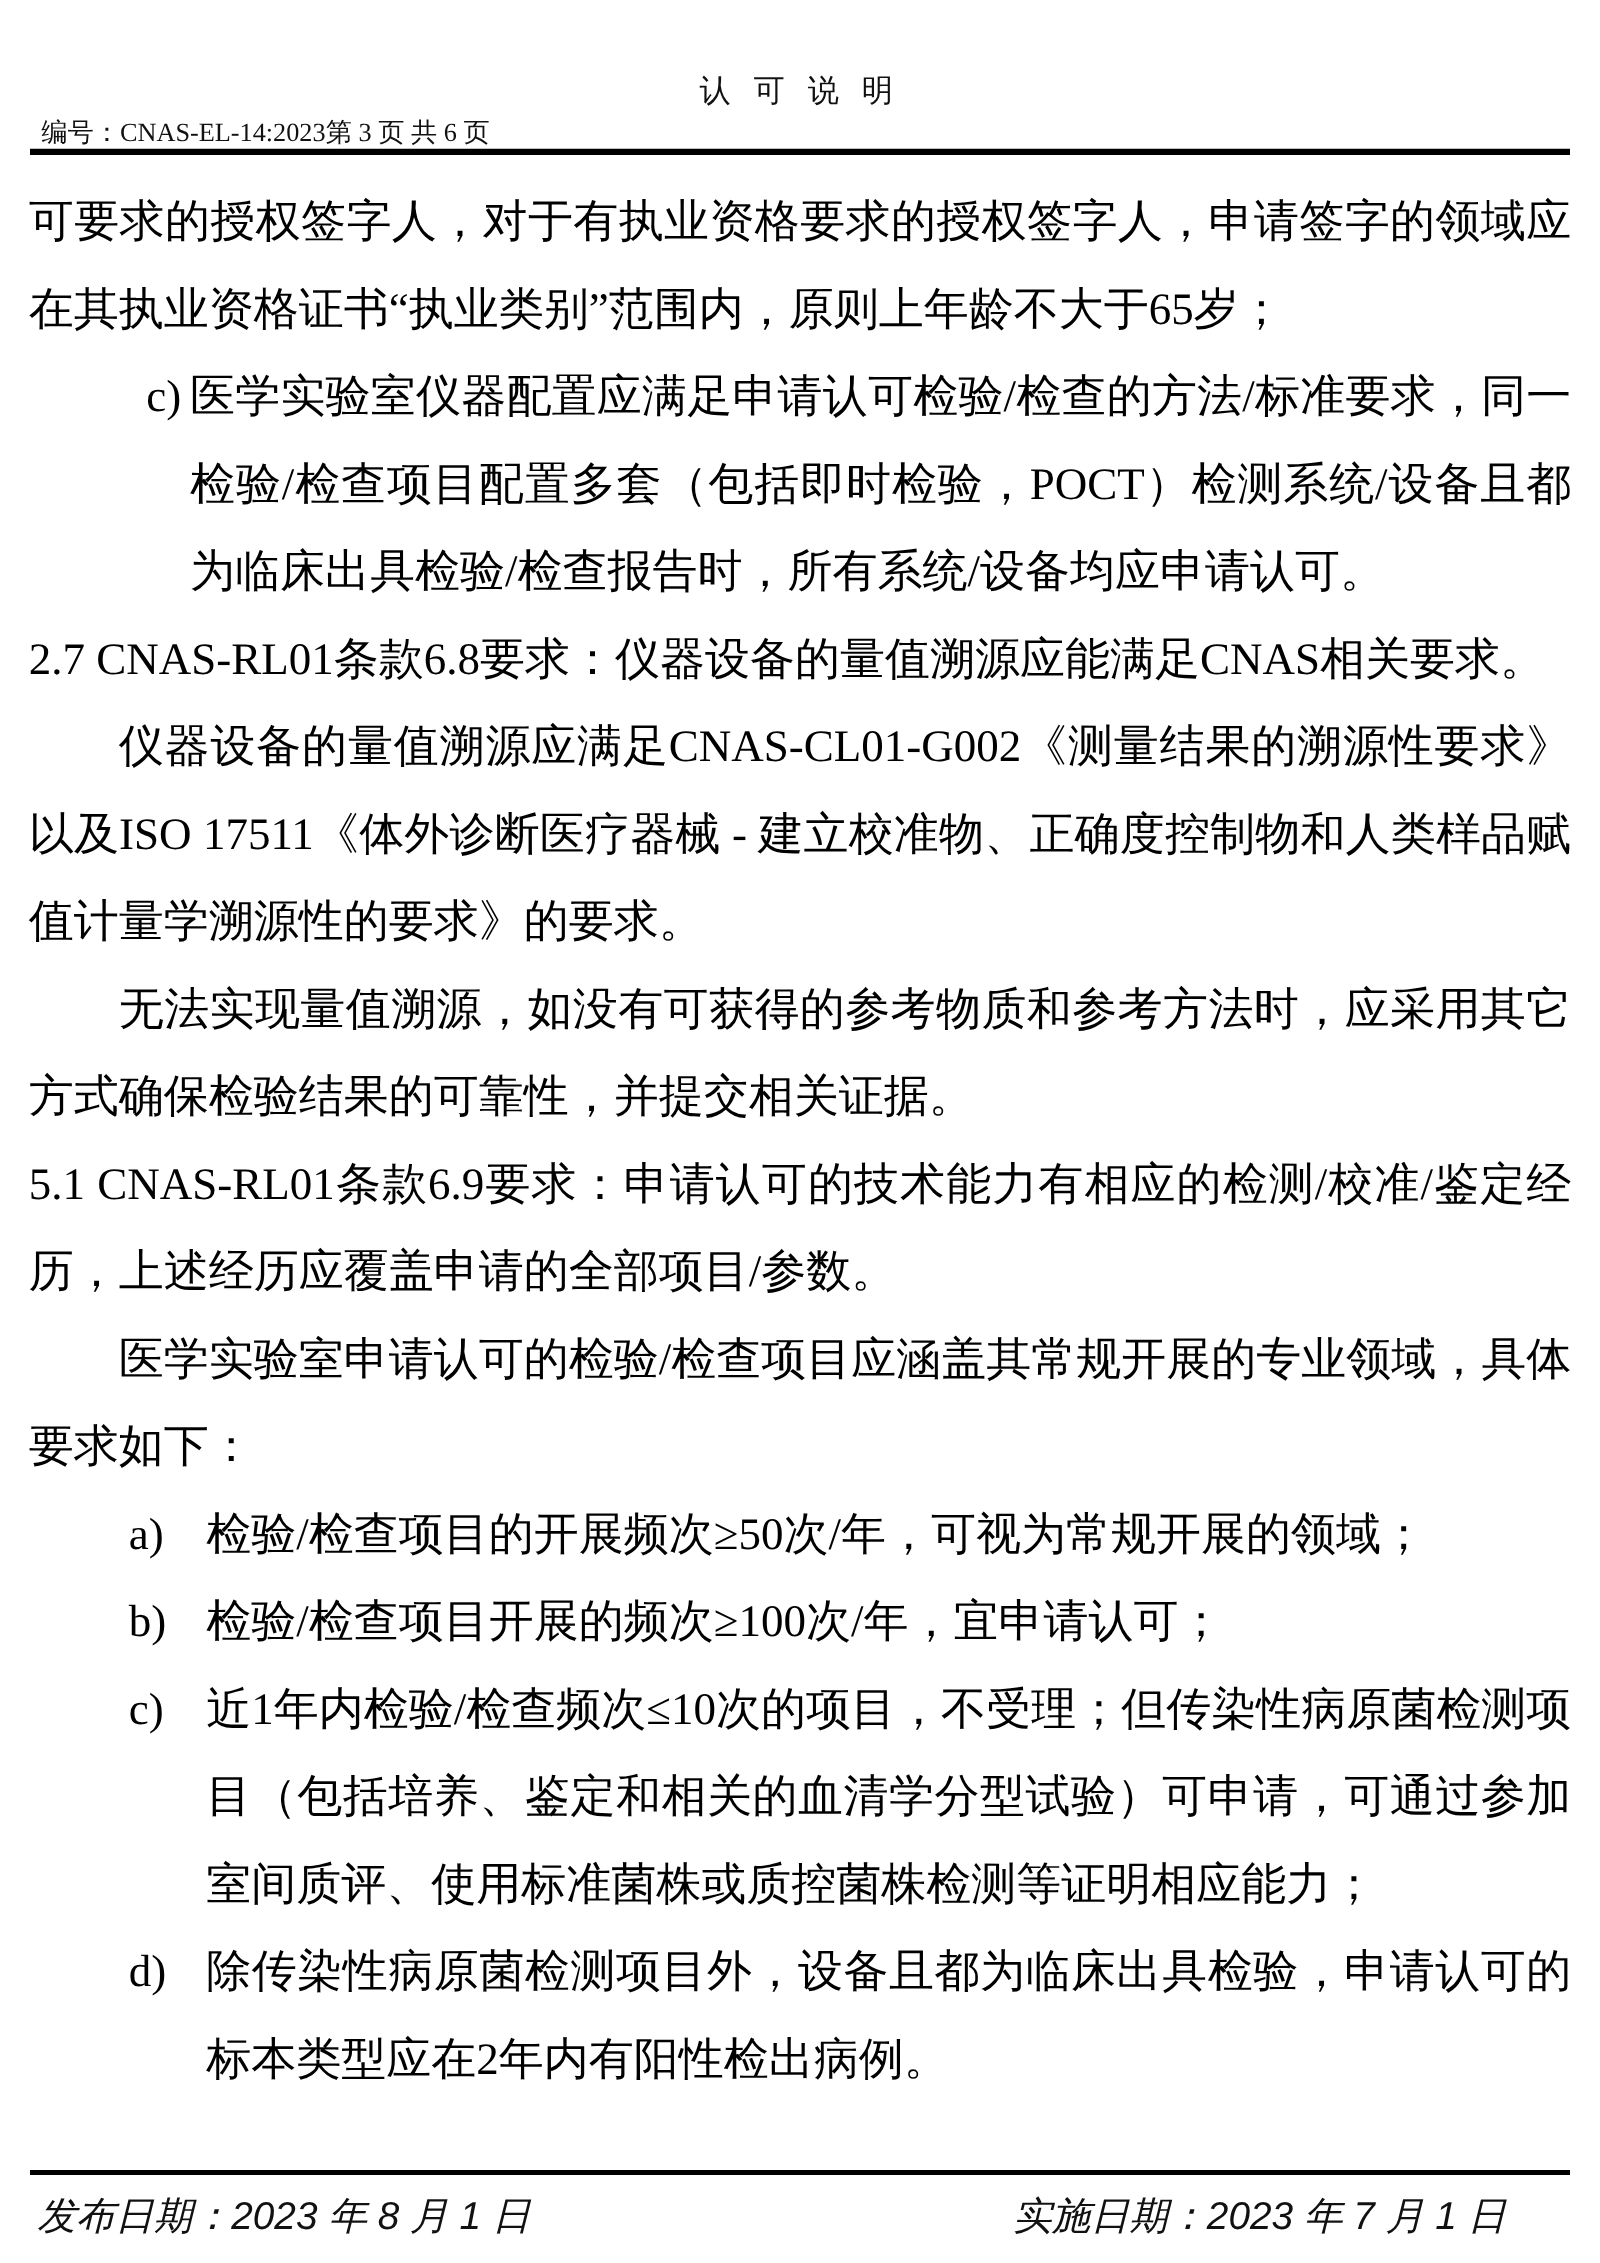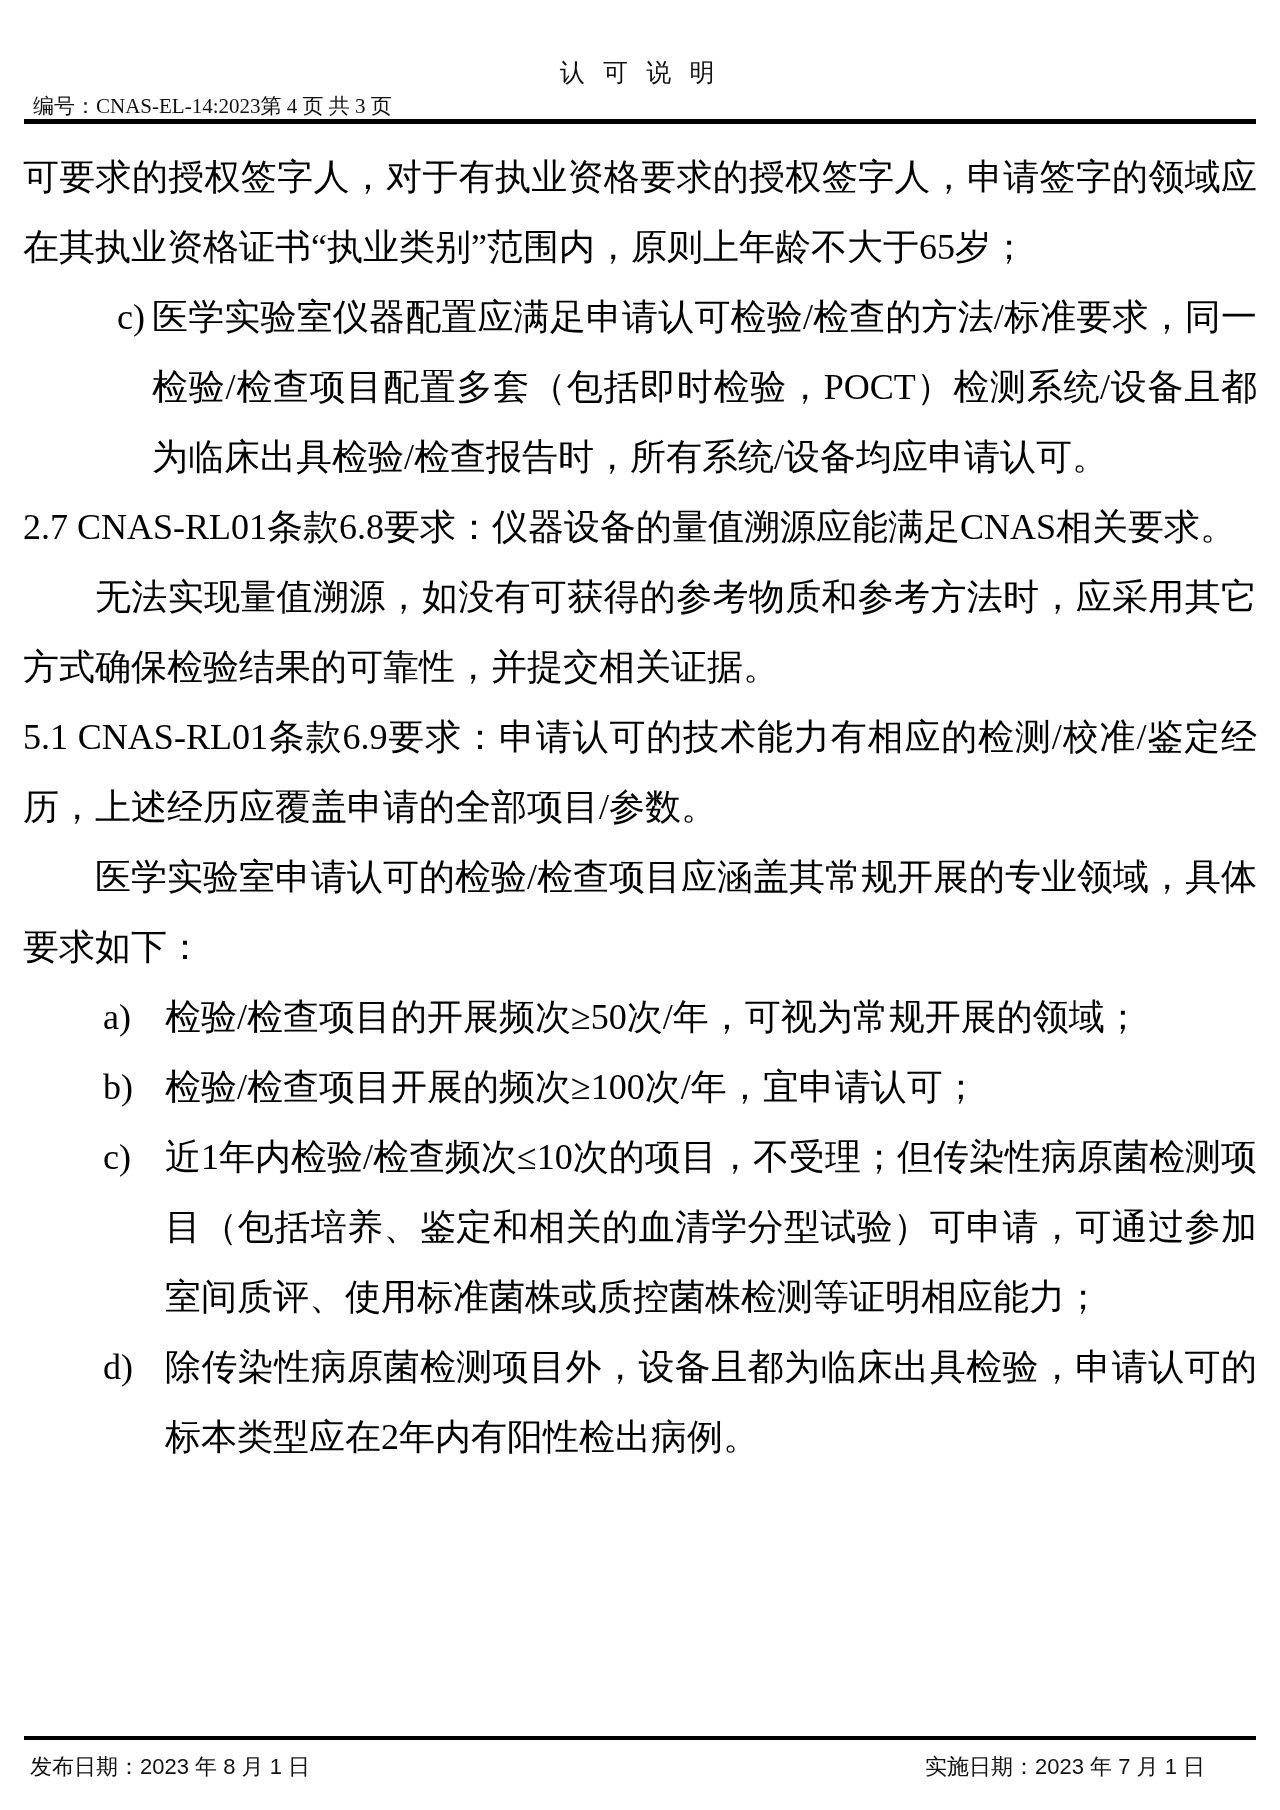--- a/index.html
+++ b/index.html
@@ -44,49 +44,51 @@
   .heading{ font-weight:normal; }
   .para{ text-indent:2em; }
   
   .ftr-rule{
     position:absolute; top:1736px; left:24px; right:24px;
     height:4px; background:#000;
   }
   .ftr-row{
     position:absolute; top:1752px; left:30px; right:75px;
     display:flex; justify-content:space-between; align-items:center;
-    font-size:22px; color:#111;
+    font-size:31px; color:#111;
     font-family:"Liberation Sans","DejaVu Sans",sans-serif;
+    font-style:italic;
   }
 </style>
 </head>
 <body>
 
 <div class="page">
 
   <div class="hdr-title">认 可 说 明</div>
 
   <div class="hdr-row">
     <span>编号：CNAS-EL-14:2023</span>
-    <span>第 4 页 共 3 页</span>
+    <span>第 3 页 共 6 页</span>
   </div>
 
   <div class="hdr-rule"></div>
 
   <div class="doc-body">
 
     <p class="cont">可要求的授权签字人，对于有执业资格要求的授权签字人，申请签字的领域应在其执业资格证书“执业类别”范围内，原则上年龄不大于65岁；</p>
 
     <p class="li li-top">
       <span class="marker">c)</span>
       <span>医学实验室仪器配置应满足申请认可检验/检查的方法/标准要求，同一检验/检查项目配置多套（包括即时检验，POCT）检测系统/设备且都为临床出具检验/检查报告时，所有系统/设备均应申请认可。</span>
     </p>
 
     <p class="heading">2.7 CNAS-RL01条款6.8要求：仪器设备的量值溯源应能满足CNAS相关要求。</p>
 
+    <p class="para">仪器设备的量值溯源应满足CNAS-CL01-G002《测量结果的溯源性要求》以及ISO 17511《体外诊断医疗器械 - 建立校准物、正确度控制物和人类样品赋值计量学溯源性的要求》的要求。</p>
 
     <p class="para">无法实现量值溯源，如没有可获得的参考物质和参考方法时，应采用其它方式确保检验结果的可靠性，并提交相关证据。</p>
 
     <p class="heading">5.1 CNAS-RL01条款6.9要求：申请认可的技术能力有相应的检测/校准/鉴定经历，上述经历应覆盖申请的全部项目/参数。</p>
 
     <p class="para">医学实验室申请认可的检验/检查项目应涵盖其常规开展的专业领域，具体要求如下：</p>
 
     <p class="li li-bot">
       <span class="marker">a)</span>
       <span>检验/检查项目的开展频次≥50次/年，可视为常规开展的领域；</span>

